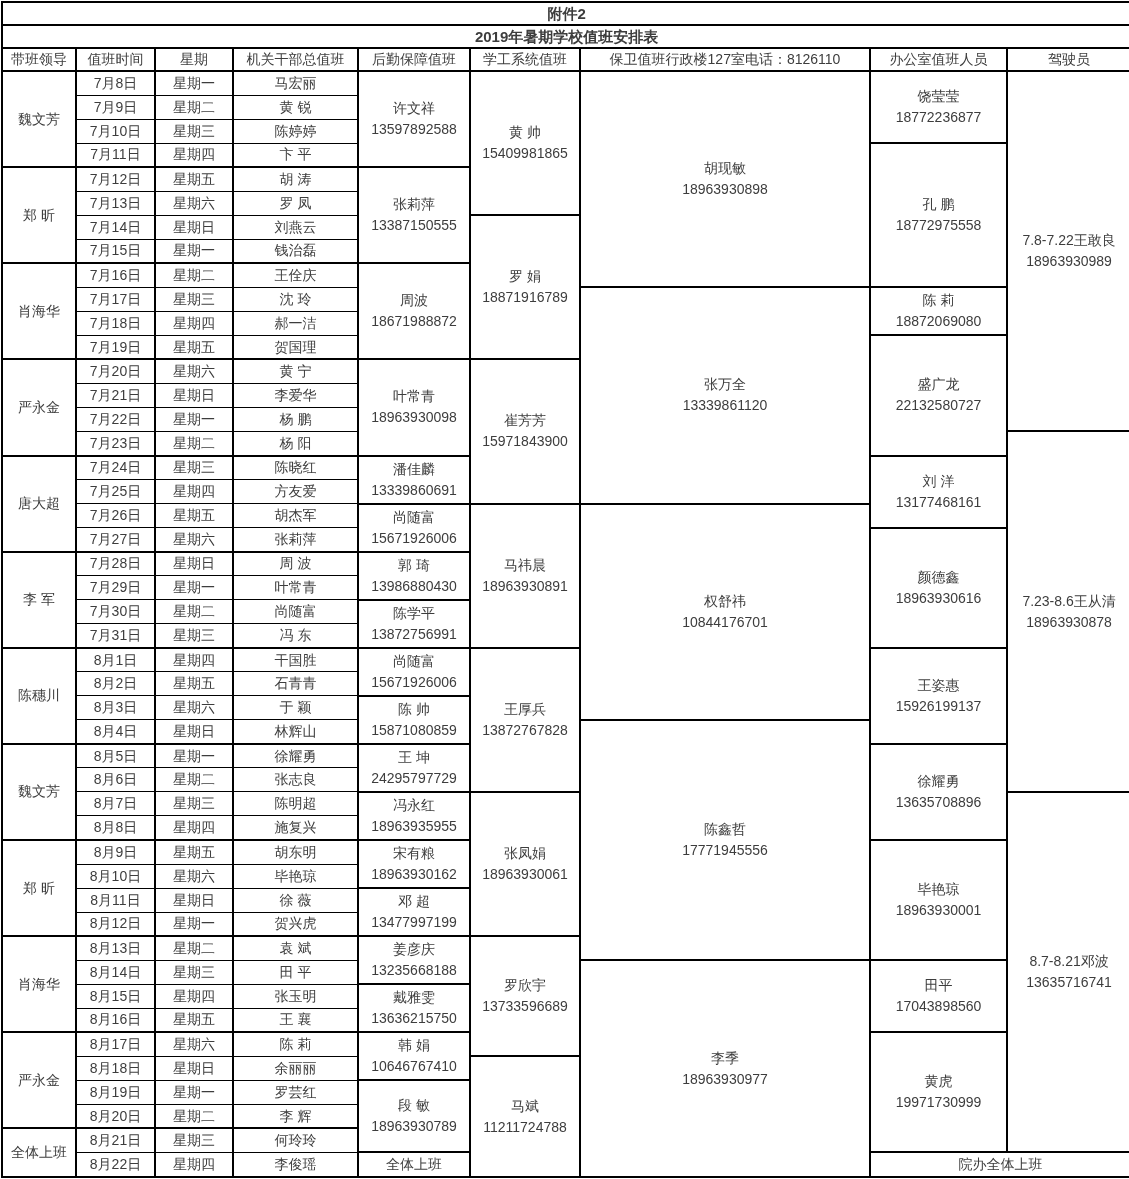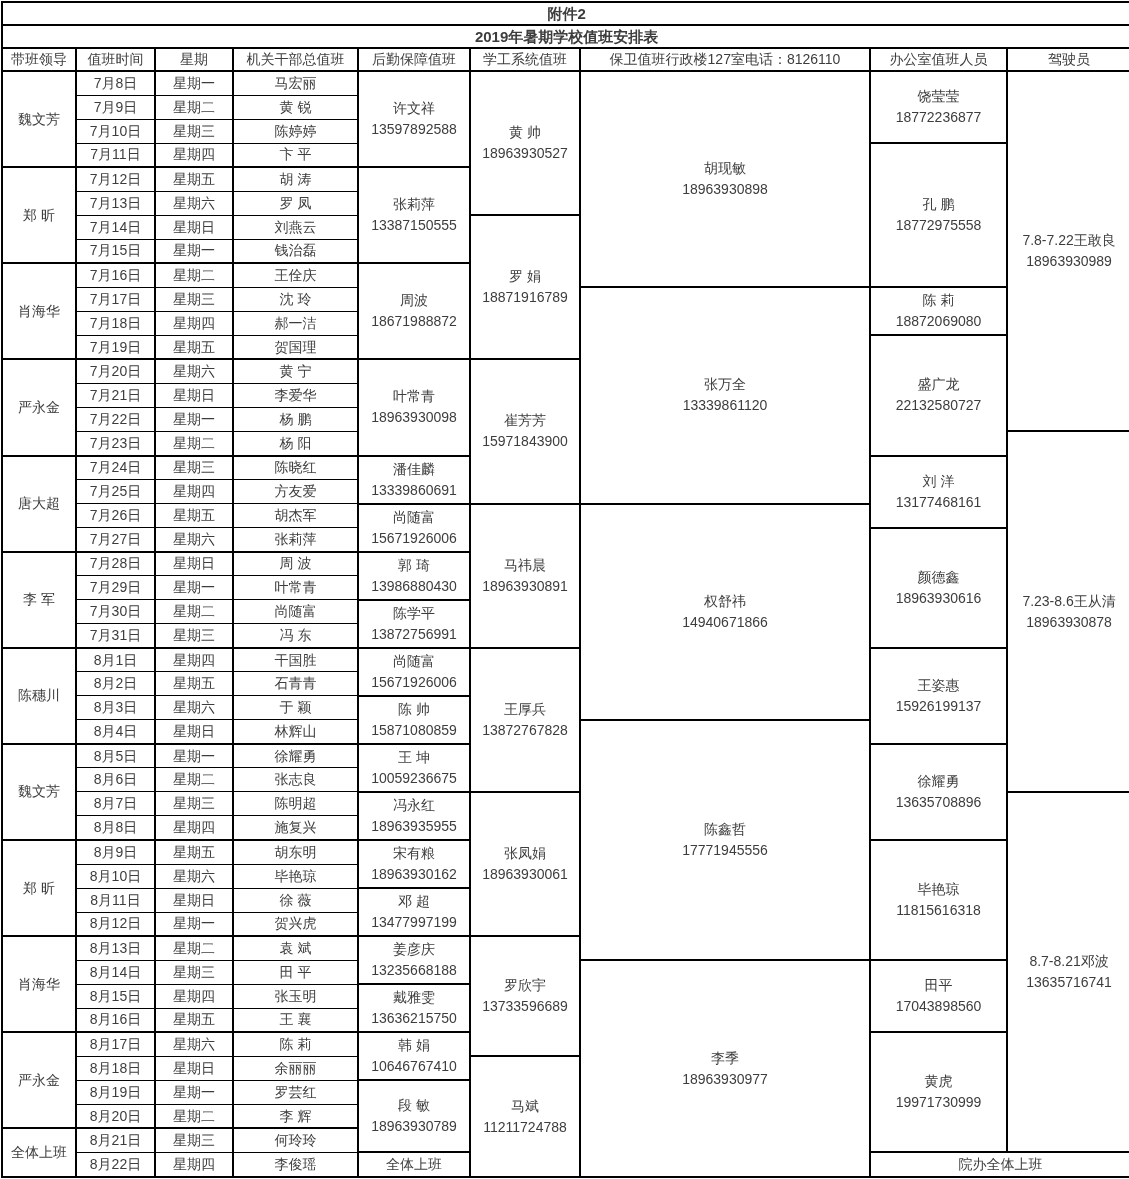--- a/index.html
+++ b/index.html
@@ -66,21 +66,21 @@
           </td>
           <td>7月8日</td>
           <td>星期一</td>
           <td>马宏丽</td>
           <td rowspan="4">
             <div>许文祥</div>
             <div>13597892588</div>
           </td>
           <td rowspan="6">
             <div>黄 帅</div>
-            <div>18963930527</div>
+            <div>15409981865</div>
           </td>
           <td rowspan="9">
             <div>胡现敏</div>
             <div>18963930898</div>
           </td>
           <td rowspan="3">
             <div>饶莹莹</div>
             <div>18772236877</div>
           </td>
           <td rowspan="15">
@@ -240,21 +240,21 @@
           <td rowspan="2" class="gt">
             <div>尚随富</div>
             <div>15671926006</div>
           </td>
           <td rowspan="6" class="gt">
             <div>马祎晨</div>
             <div>18963930891</div>
           </td>
           <td rowspan="9" class="gt">
             <div>权舒祎</div>
-            <div>14940671866</div>
+            <div>10844176701</div>
           </td>
         </tr>
         <tr>
           <td>7月27日</td>
           <td>星期六</td>
           <td>张莉萍</td>
           <td rowspan="5" class="gt">
             <div>颜德鑫</div>
             <div>18963930616</div>
           </td>
@@ -335,21 +335,21 @@
         </tr>
         <tr>
           <td rowspan="4" class="gt">
             <div>魏文芳</div>
           </td>
           <td class="gt">8月5日</td>
           <td class="gt">星期一</td>
           <td class="gt">徐耀勇</td>
           <td rowspan="2" class="gt">
             <div>王 坤</div>
-            <div>10059236675</div>
+            <div>24295797729</div>
           </td>
           <td rowspan="4" class="gt">
             <div>徐耀勇</div>
             <div>13635708896</div>
           </td>
         </tr>
         <tr>
           <td>8月6日</td>
           <td>星期二</td>
           <td>张志良</td>
@@ -382,21 +382,21 @@
           </td>
           <td class="gt">8月9日</td>
           <td class="gt">星期五</td>
           <td class="gt">胡东明</td>
           <td rowspan="2" class="gt">
             <div>宋有粮</div>
             <div>18963930162</div>
           </td>
           <td rowspan="5" class="gt">
             <div>毕艳琼</div>
-            <div>11815616318</div>
+            <div>18963930001</div>
           </td>
         </tr>
         <tr>
           <td>8月10日</td>
           <td>星期六</td>
           <td>毕艳琼</td>
         </tr>
         <tr>
           <td>8月11日</td>
           <td>星期日</td>

